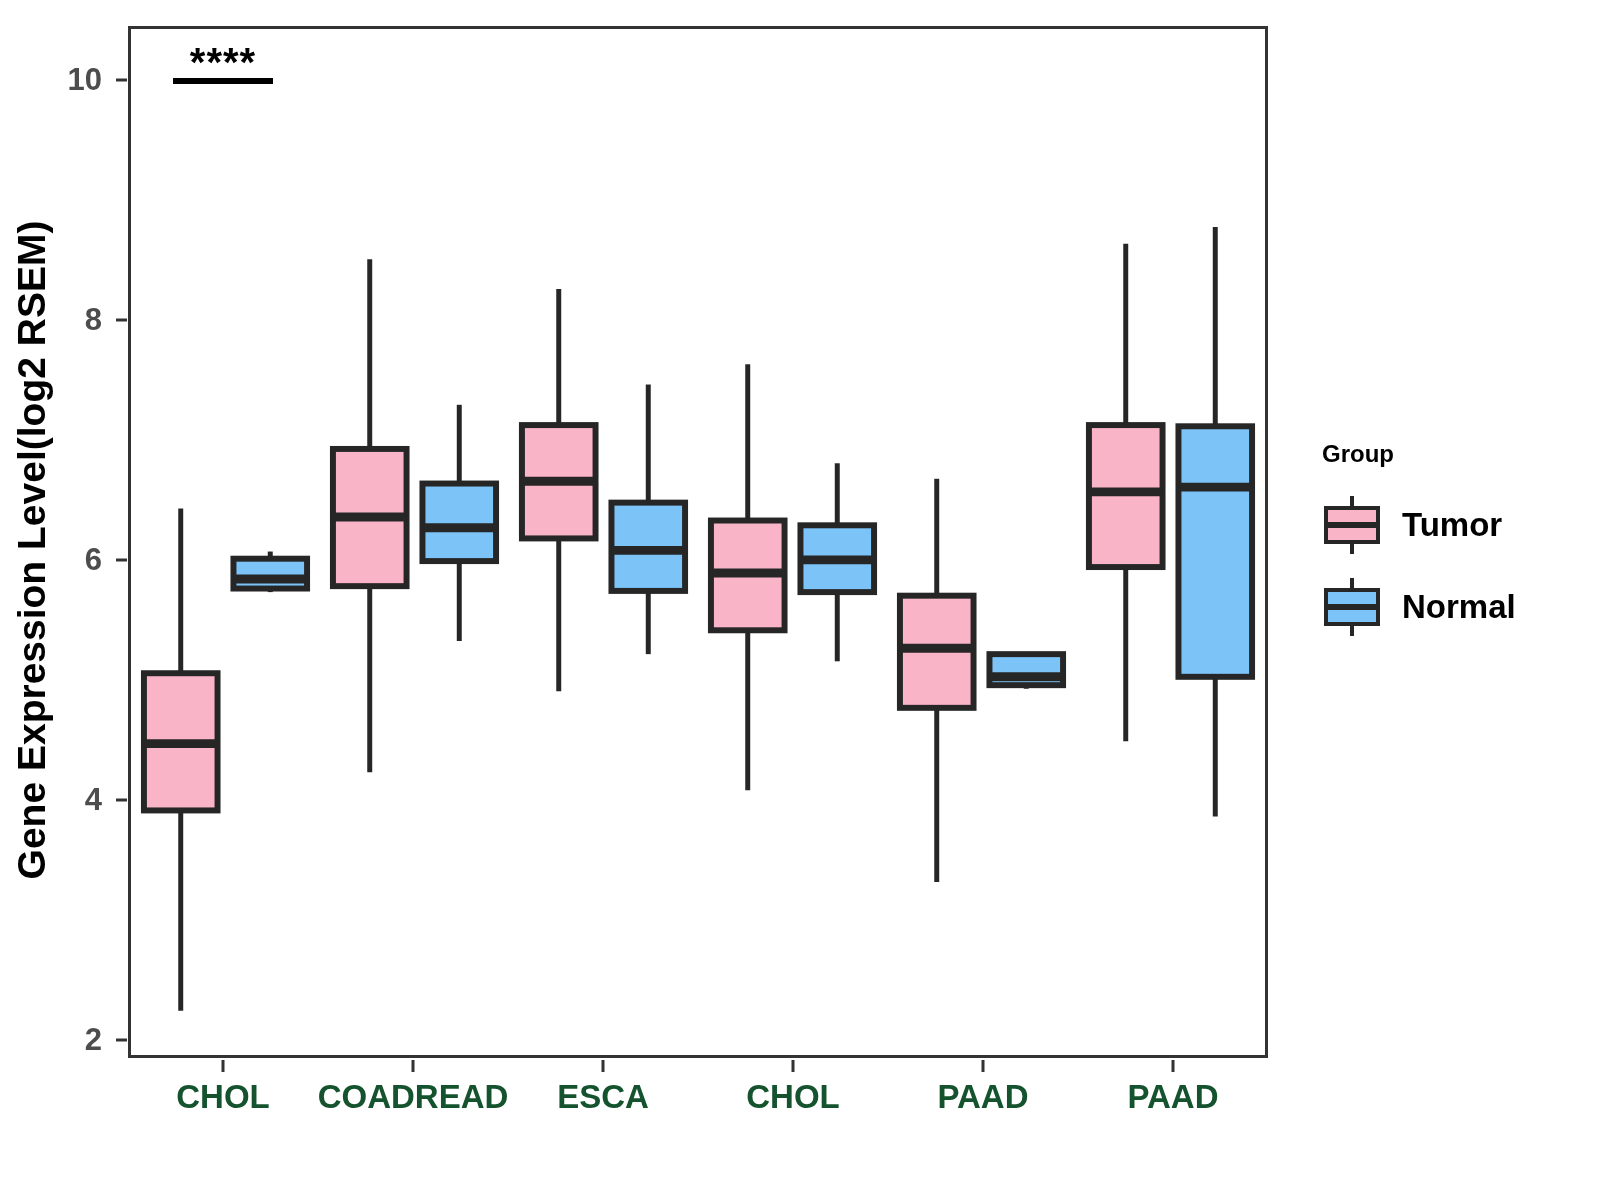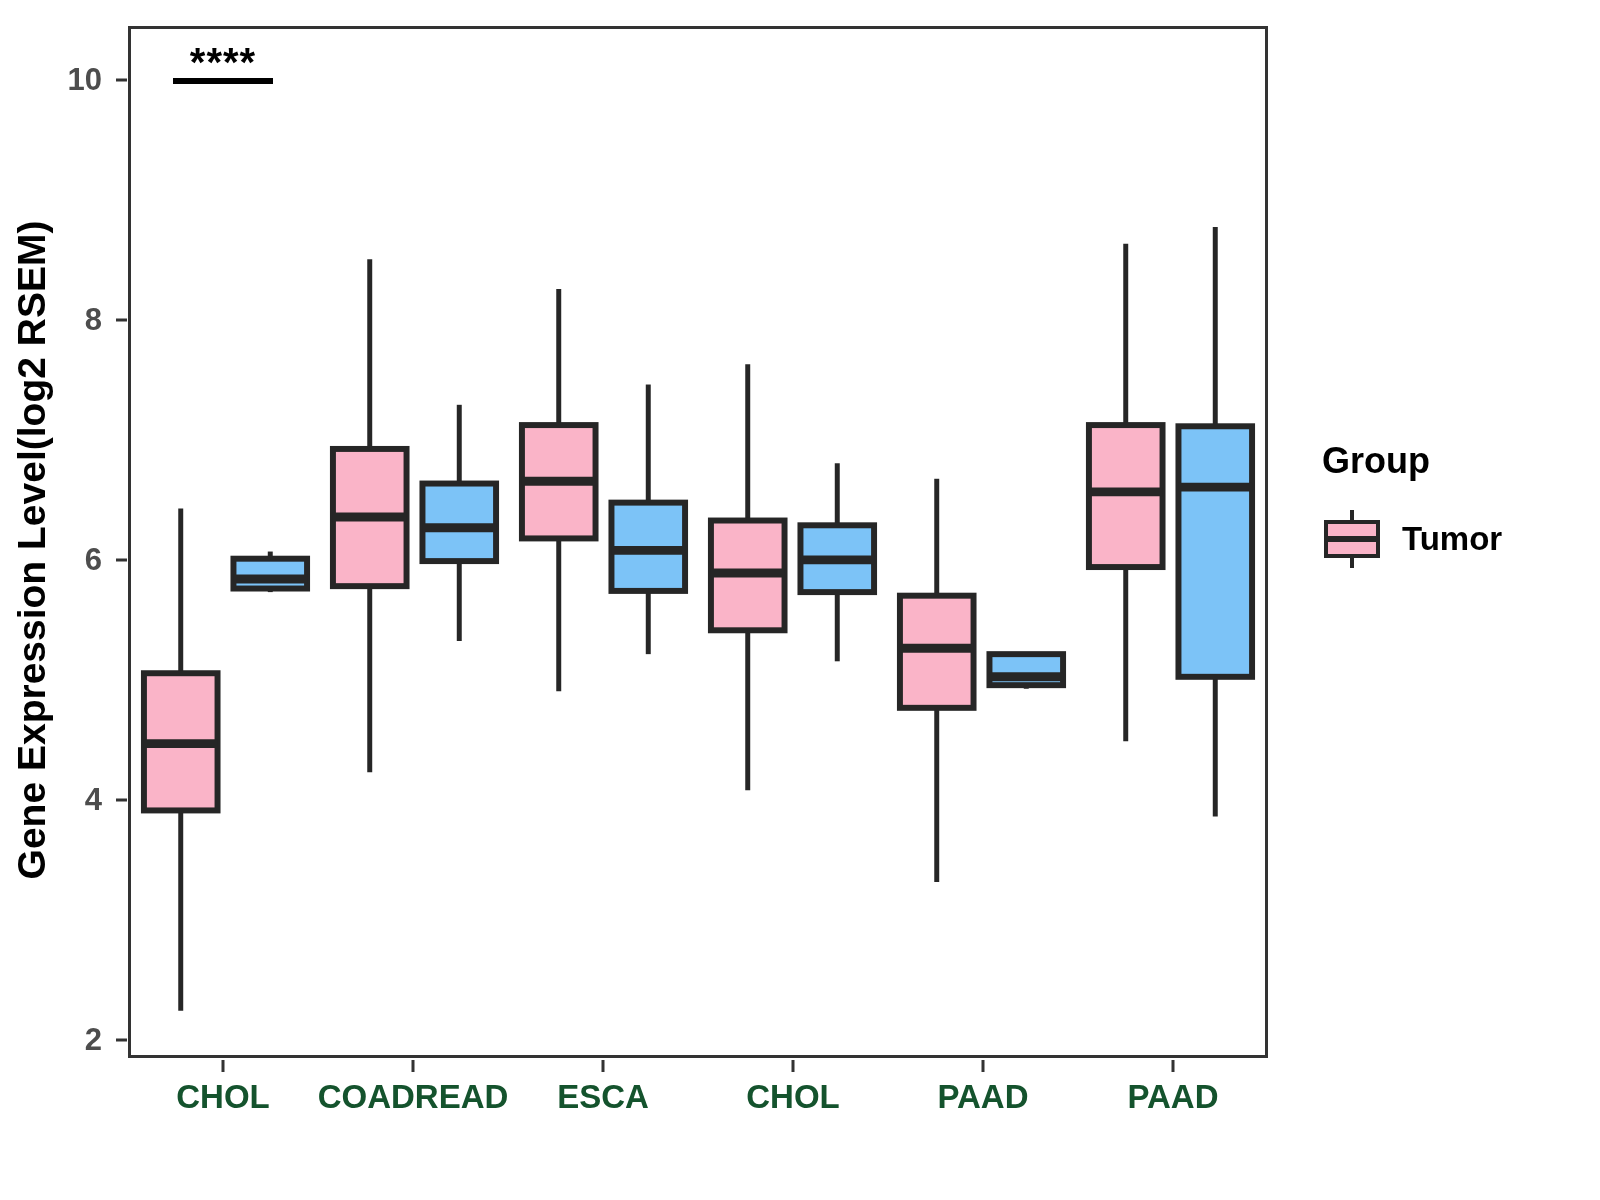--- a/index.html
+++ b/index.html
@@ -68,21 +68,21 @@
     white-space:nowrap;
   }
 
   
   #legend{
     position:absolute;
     left:1322px; top:440px;
     width:260px;
   }
   #legend-title{
-    font-size:36px;
+    font-size:24px;
     font-weight:bold;
     color:#000000;
     margin-bottom:26px;
     white-space:nowrap;
   }
   .legend-row{
     display:flex;
     align-items:center;
     margin-bottom:20px;
     text-align:center;
@@ -264,16 +264,25 @@
     <div id="legend-items">
         <div class="legend-row">
           <div class="legend-key">
             <div class="kwhisk-t"></div>
             <div class="kwhisk-b"></div>
             <div class="kbox" style="background: rgb(250, 180, 200);"></div>
             <div class="kmed"></div>
           </div>
           <div class="legend-label">Tumor</div>
         </div>
+        <div class="legend-row">
+          <div class="legend-key">
+            <div class="kwhisk-t"></div>
+            <div class="kwhisk-b"></div>
+            <div class="kbox" style="background: rgb(124, 195, 247);"></div>
+            <div class="kmed"></div>
+          </div>
+          <div class="legend-label">Normal</div>
+        </div>
       </div>
   </div>
 
 </div>
 
 </body></html>

